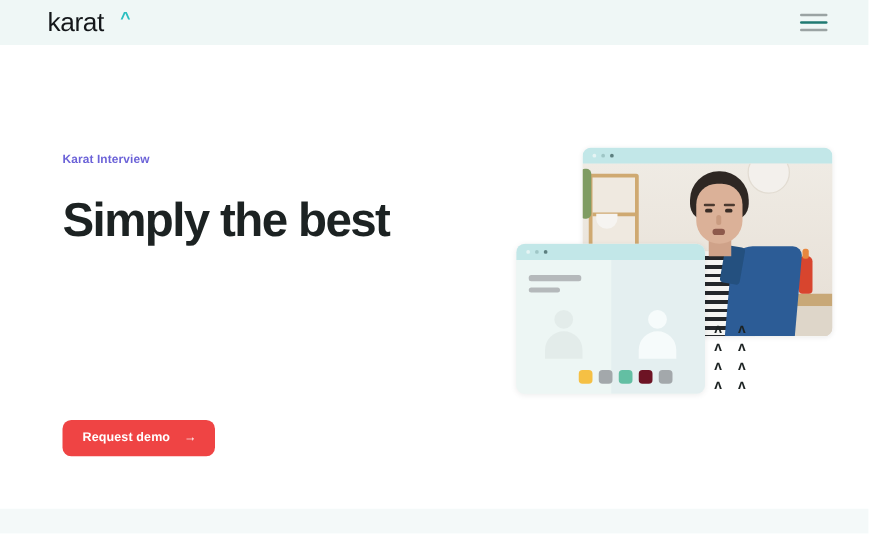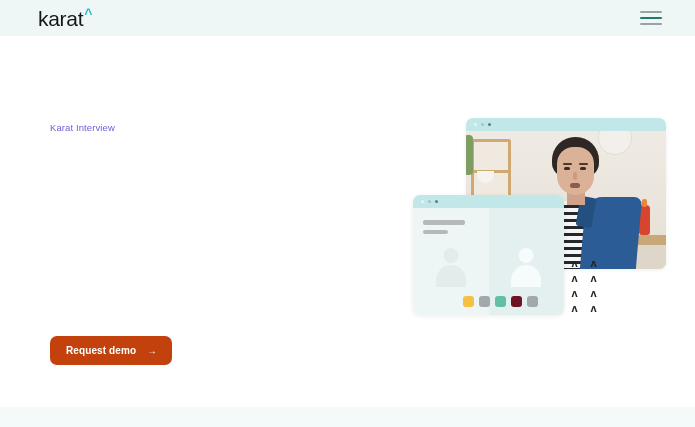--- a/index.html
+++ b/index.html
@@ -16,21 +16,21 @@
 
   
   .site-header {
     position: absolute; top: 0; left: 0;
     width: 695px; height: 36px;
     background: #eff7f6;
     display: flex; align-items: center;
     justify-content: space-between;
     padding: 0 33px 0 38px;
   }
-  .logo-wrap { display: flex; align-items: flex-start; line-height: 1; }
+  .logo-wrap { display: flex; align-items: flex-start; line-height: 1; gap: 12px; }
   .logo-text {
     font-size: 21px; font-weight: 400; color: #14171a;
     letter-spacing: -0.3px; font-family: "Liberation Sans", sans-serif;
   }
   .logo-caret {
     font-size: 14px; color: #2bbfc0; font-weight: 700;
     margin-left: 1px; margin-top: -1px; line-height: 1;
   }
 
   .hamburger {
@@ -38,39 +38,39 @@
     display: flex; flex-direction: column; justify-content: space-between;
     cursor: pointer;
   }
   .hamburger .bar { height: 2px; width: 100%; border-radius: 1px; background: #9aa3a3; }
   .hamburger .bar.mid { background: #1f7a72; }
 
   
   .hero-text { position: absolute; left: 50px; top: 122px; width: 330px; }
 
   .eyebrow {
-    font-size: 9.5px; color: #6c63d8; font-weight: 400;
+    font-size: 9.5px; color: #6c63d8; font-weight: 700;
     letter-spacing: 0.1px; margin-bottom: 24px;
   }
   .headline {
     font-size: 38px; line-height: 1.1; font-weight: 700;
     color: #1c2222; letter-spacing: -1.3px;
     font-family: "Liberation Sans", sans-serif;
   }
   .headline .l2 { display: block; }
   .subcopy {
     margin-top: 17px;
     font-size: 10.5px; line-height: 1.75;
     color: #44505a; max-width: 278px;
   }
 
   .cta-button {
     position: absolute; left: 50px; top: 336px;
     display: inline-flex; align-items: center; gap: 11px;
-    background: #c2410c; color: #ffffff;
+    background: #ef4444; color: #ffffff;
     border: none; border-radius: 7px;
     padding: 9px 15px 9px 16px;
     font-size: 10px; font-weight: 600;
     font-family: "Liberation Sans", sans-serif;
     cursor: pointer; letter-spacing: 0.1px;
   }
   .cta-arrow { font-size: 10px; line-height: 1; }
 
   
   .hero-graphic { position: absolute; left: 405px; top: 110px; width: 290px; height: 215px; }
@@ -222,20 +222,21 @@
     <div class="hamburger">
       <span class="bar"></span>
       <span class="bar mid"></span>
       <span class="bar"></span>
     </div>
   </div>
 
   <div class="hero-text">
     <div class="eyebrow">Karat Interview</div>
     <h1 class="headline">
+      <span class="l1">Simply the best</span>
     </h1>
   </div>
 
   <button class="cta-button">
     <span>Request demo</span>
     <span class="cta-arrow">→</span>
   </button>
 
   <div class="hero-graphic">
 

